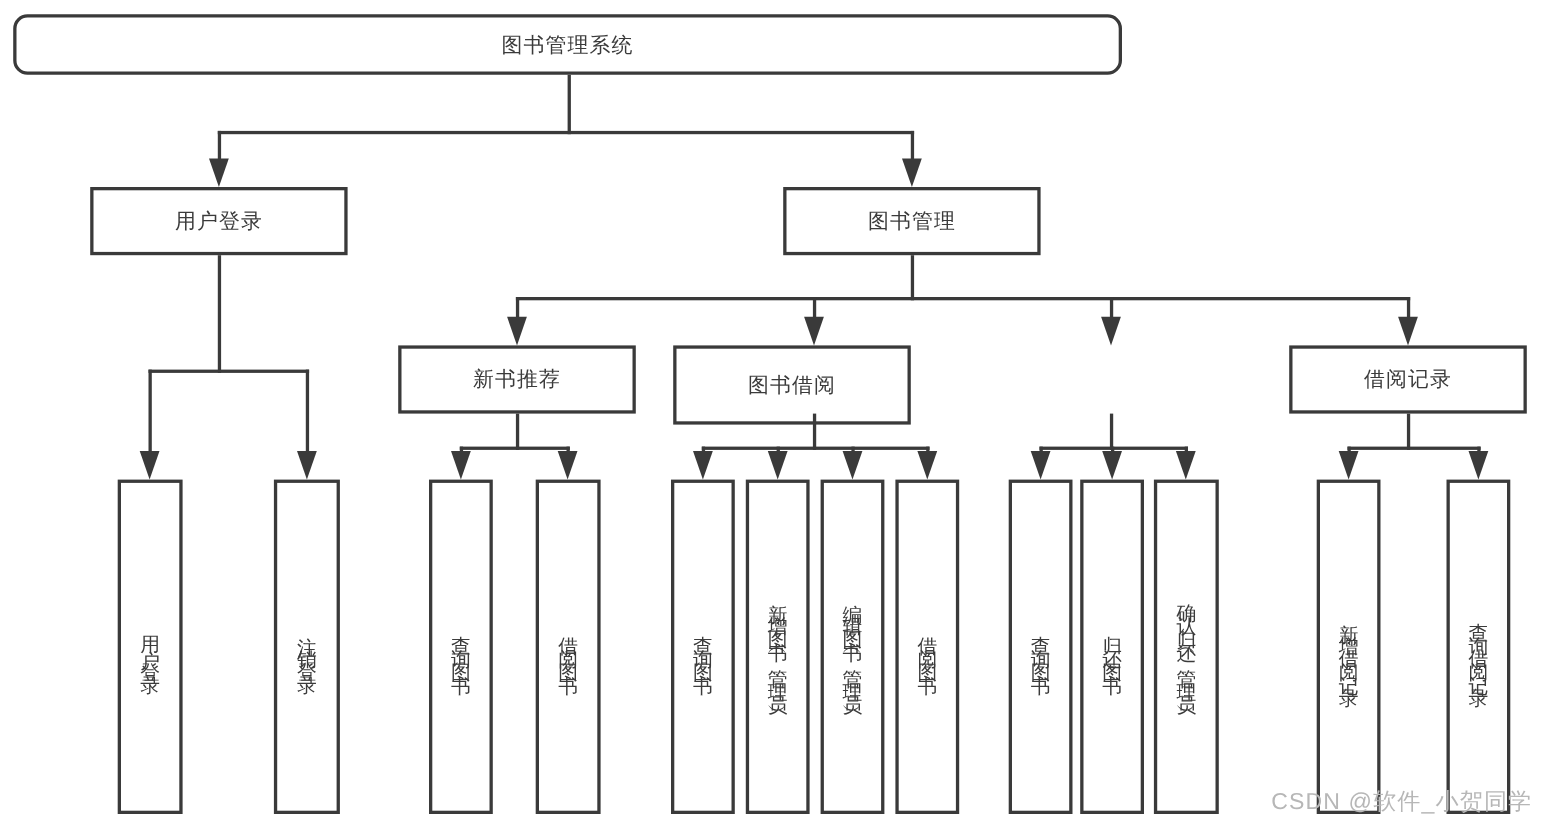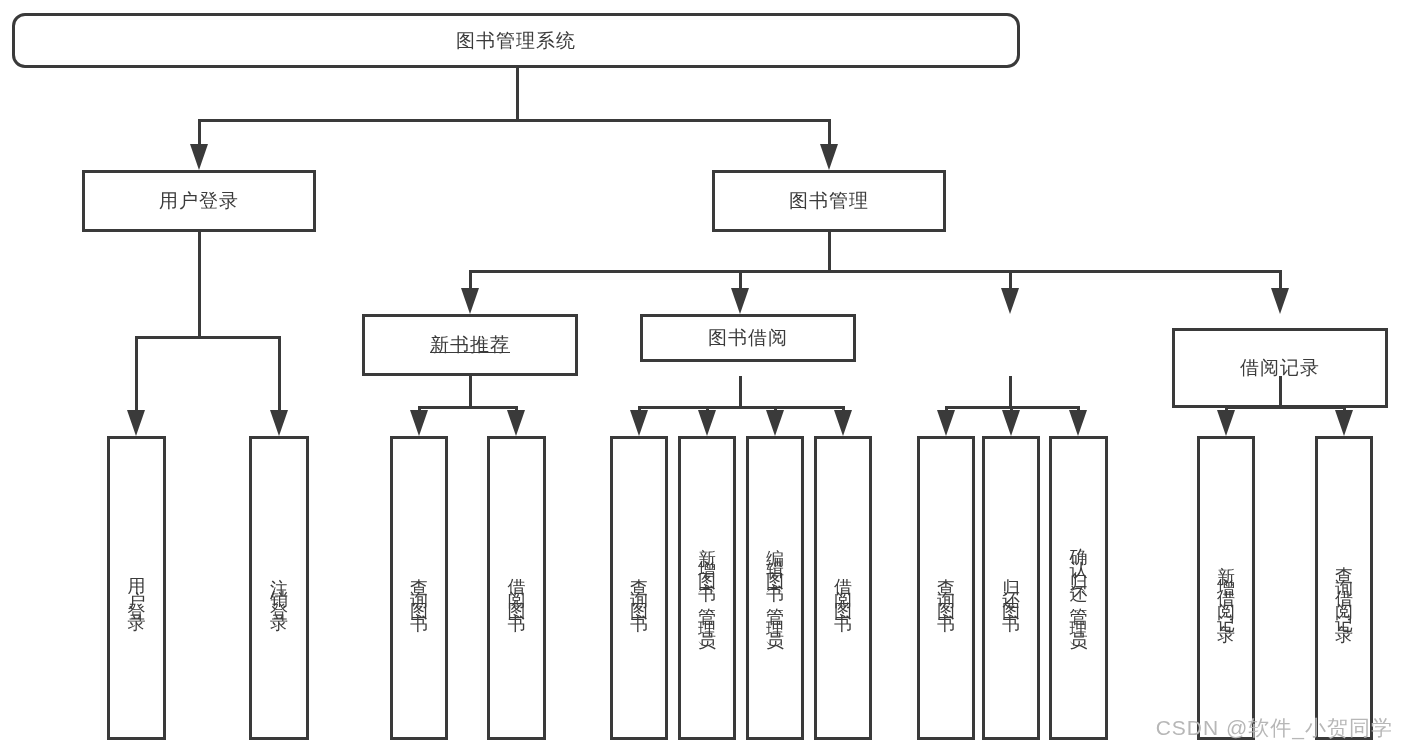--- a/index.html
+++ b/index.html
@@ -41,30 +41,30 @@
   </div>
 
   <div class="box" style="left:82px; top:170px; width:234px; height:62px;">
     <span>用户登录</span>
   </div>
 
   <div class="box" style="left:712px; top:170px; width:234px; height:62px;">
     <span>图书管理</span>
   </div>
 
-  <div class="box" style="left:362px; top:314px; width:216px; height:62px;text-decoration:underline;">
+  <div class="box" style="left:362px; top:314px; width:216px; height:62px;">
     <span>新书推荐</span>
   </div>
 
-  <div class="box" style="left:640px; top:314px; width:216px; height:48px;">
+  <div class="box" style="left:612px; top:314px; width:216px; height:72px;">
     <span>图书借阅</span>
   </div>
 
 
-  <div class="box" style="left:1172px; top:314px; width:216px; height:80px;margin-top:14px;">
+  <div class="box" style="left:1172px; top:314px; width:216px; height:62px;">
     <span>借阅记录</span>
   </div>
 
   <div class="box vbox" style="left:107px; top:436px; width:59px; height:304px;">
     <span class="vtxt">用户登录</span>
   </div>
   <div class="box vbox" style="left:249px; top:436px; width:60px; height:304px;">
     <span class="vtxt">注销登录</span>
   </div>
 

